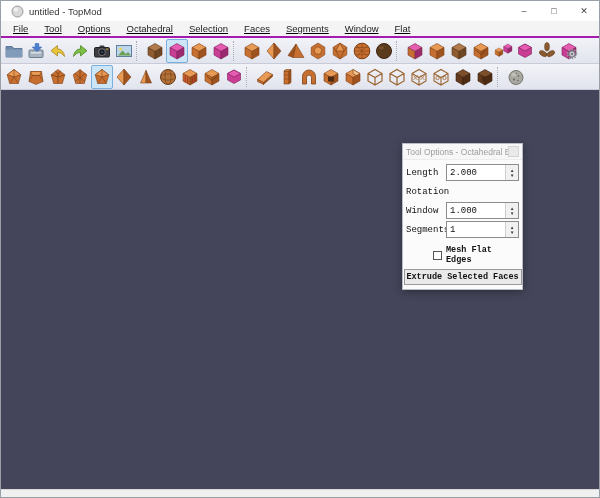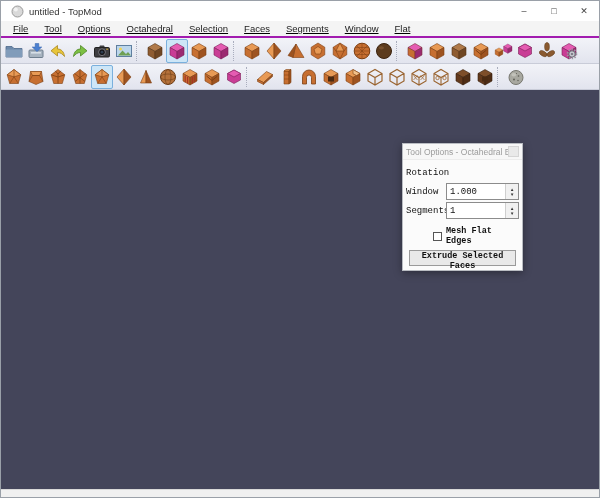--- a/index.html
+++ b/index.html
@@ -37,21 +37,21 @@
   .dlg-body { padding:4px 3px 2px 3px; }
   .frow { display:flex; align-items:center; margin-bottom:2px; height:17px; }
   .flabel { width:40px; font-size:9px; color:#111; flex:0 0 auto; }
   .spinbox { flex:1; display:flex; border:1px solid #8c8c8c; background:#fff; height:17px; }
   .fval { flex:1; border:none; outline:none; font-family:"Liberation Mono","DejaVu Sans Mono",monospace; font-size:9px; padding-left:3px; width:40px; color:#111; background:#fff; }
   .spin { width:13px; border-left:1px solid #cfcfcf; background:#f1f1f1; display:flex; flex-direction:column; align-items:center; justify-content:center; cursor:default; }
   .spin i { font-style:normal; font-size:4.5px; line-height:5px; color:#333; }
   .chkrow { display:flex; align-items:center; margin:3px 12px 4px 30px; cursor:default; }
   .chk { width:9px; height:9px; border:1px solid #555; background:#fff; margin-right:4px; flex:0 0 auto; }
   .chklabel { font-size:8.5px; color:#111; font-weight:bold; }
-  .dlg-action { display:block; width:107px; margin:0 auto 4px auto; height:16px; background:#e9e9e9; border:1px solid #9a9a9a; font-family:"Liberation Mono","DejaVu Sans Mono",monospace; font-size:8.5px; font-weight:bold; color:#111; cursor:default; }
+  .dlg-action { display:block; width:118px; margin:0 auto 4px auto; height:16px; background:#e9e9e9; border:1px solid #9a9a9a; font-family:"Liberation Mono","DejaVu Sans Mono",monospace; font-size:8.5px; font-weight:bold; color:#111; cursor:default; }
 </style>
 </head>
 <body>
 
 <div class="window">
 
   <div class="titlebar">
     <span class="app-icon">
       <svg width="13" height="13" viewBox="0 0 13 13">
           <circle cx="6.5" cy="6.5" r="5.5" fill="#d9d9d9" stroke="#9a9a9a"></circle>
@@ -430,20 +430,30 @@
   <div class="viewport"></div>
 
   <div class="statusbar"></div>
 
   <div class="dialog">
     <div class="dlg-title">
       <span class="dlg-title-text">Tool Options - Octahedral Ex...</span>
       <span class="dlg-btn"></span>
     </div>
     <div class="dlg-body" id="dlg-fields">
+        <div class="frow">
+          <span class="flabel">Length</span>
+          <span class="spinbox">
+            <input class="fval" value="2.000" style="">
+            <span class="spin">
+              <i>▲</i>
+              <i>▼</i>
+            </span>
+          </span>
+        </div>
         <div class="frow">
           <span class="flabel">Rotation</span>
         </div>
         <div class="frow">
           <span class="flabel">Window</span>
           <span class="spinbox">
             <input class="fval" value="1.000" style="">
             <span class="spin">
               <i>▲</i>
               <i>▼</i>

